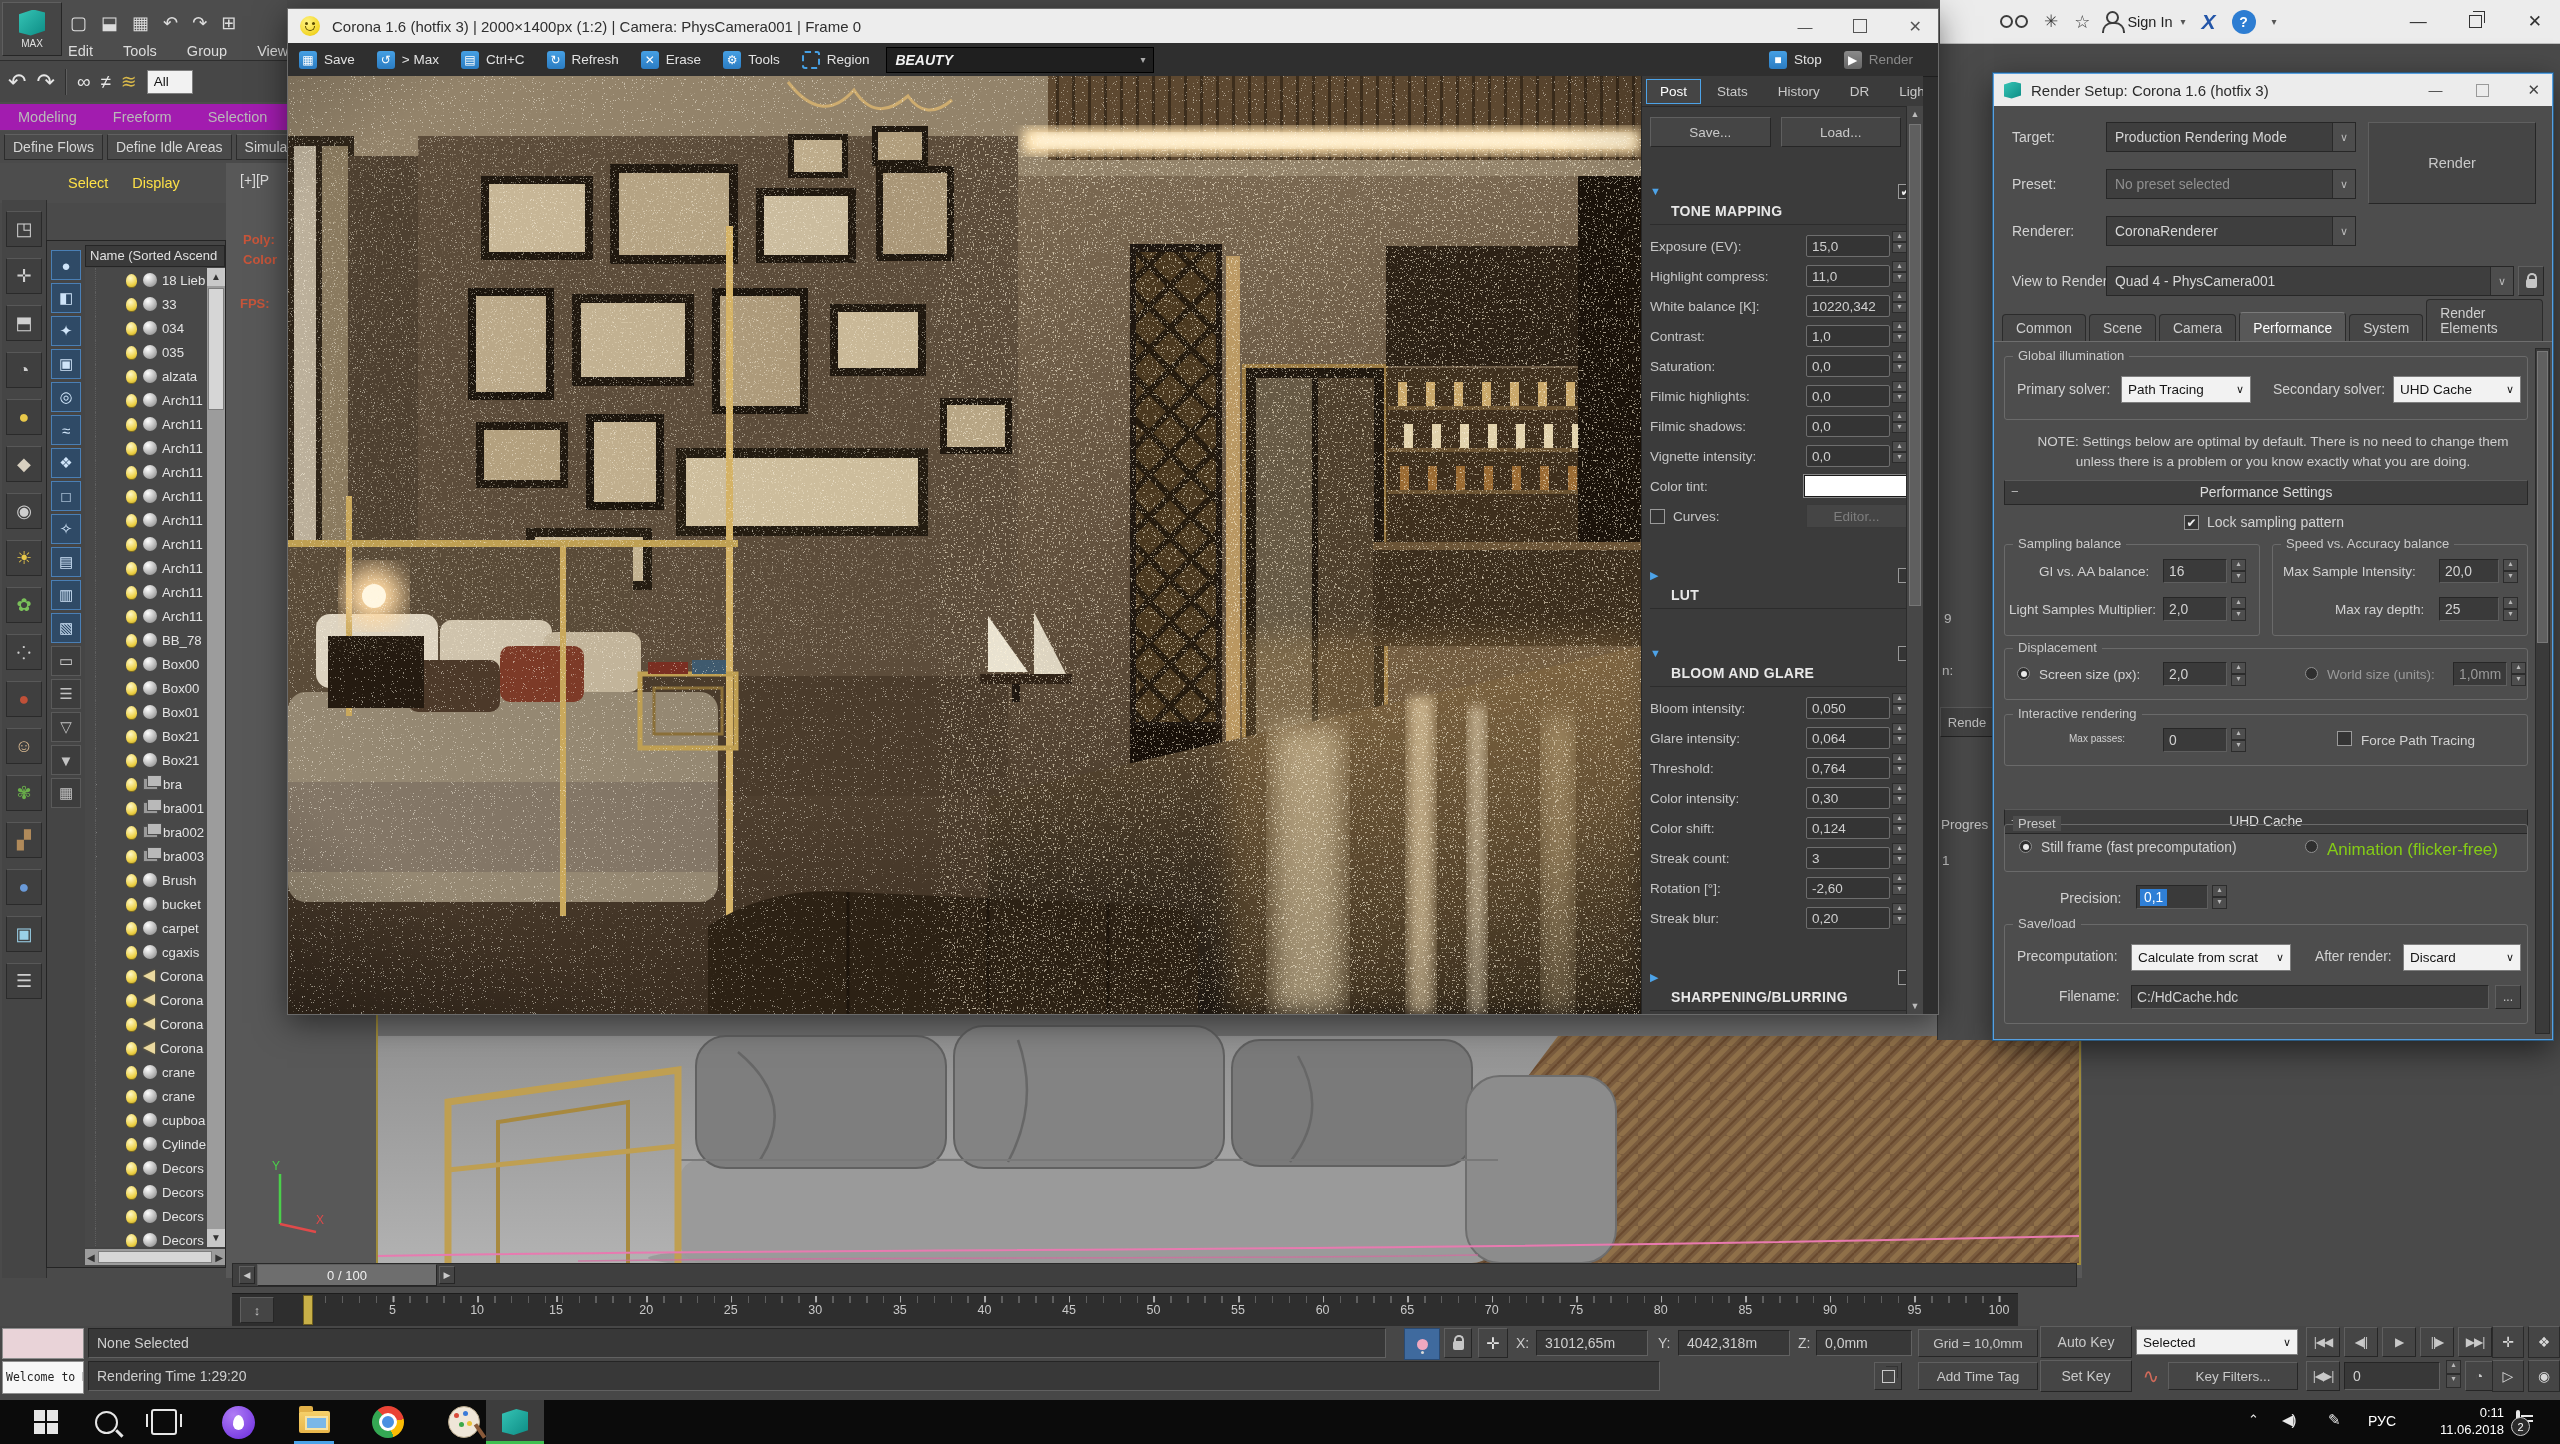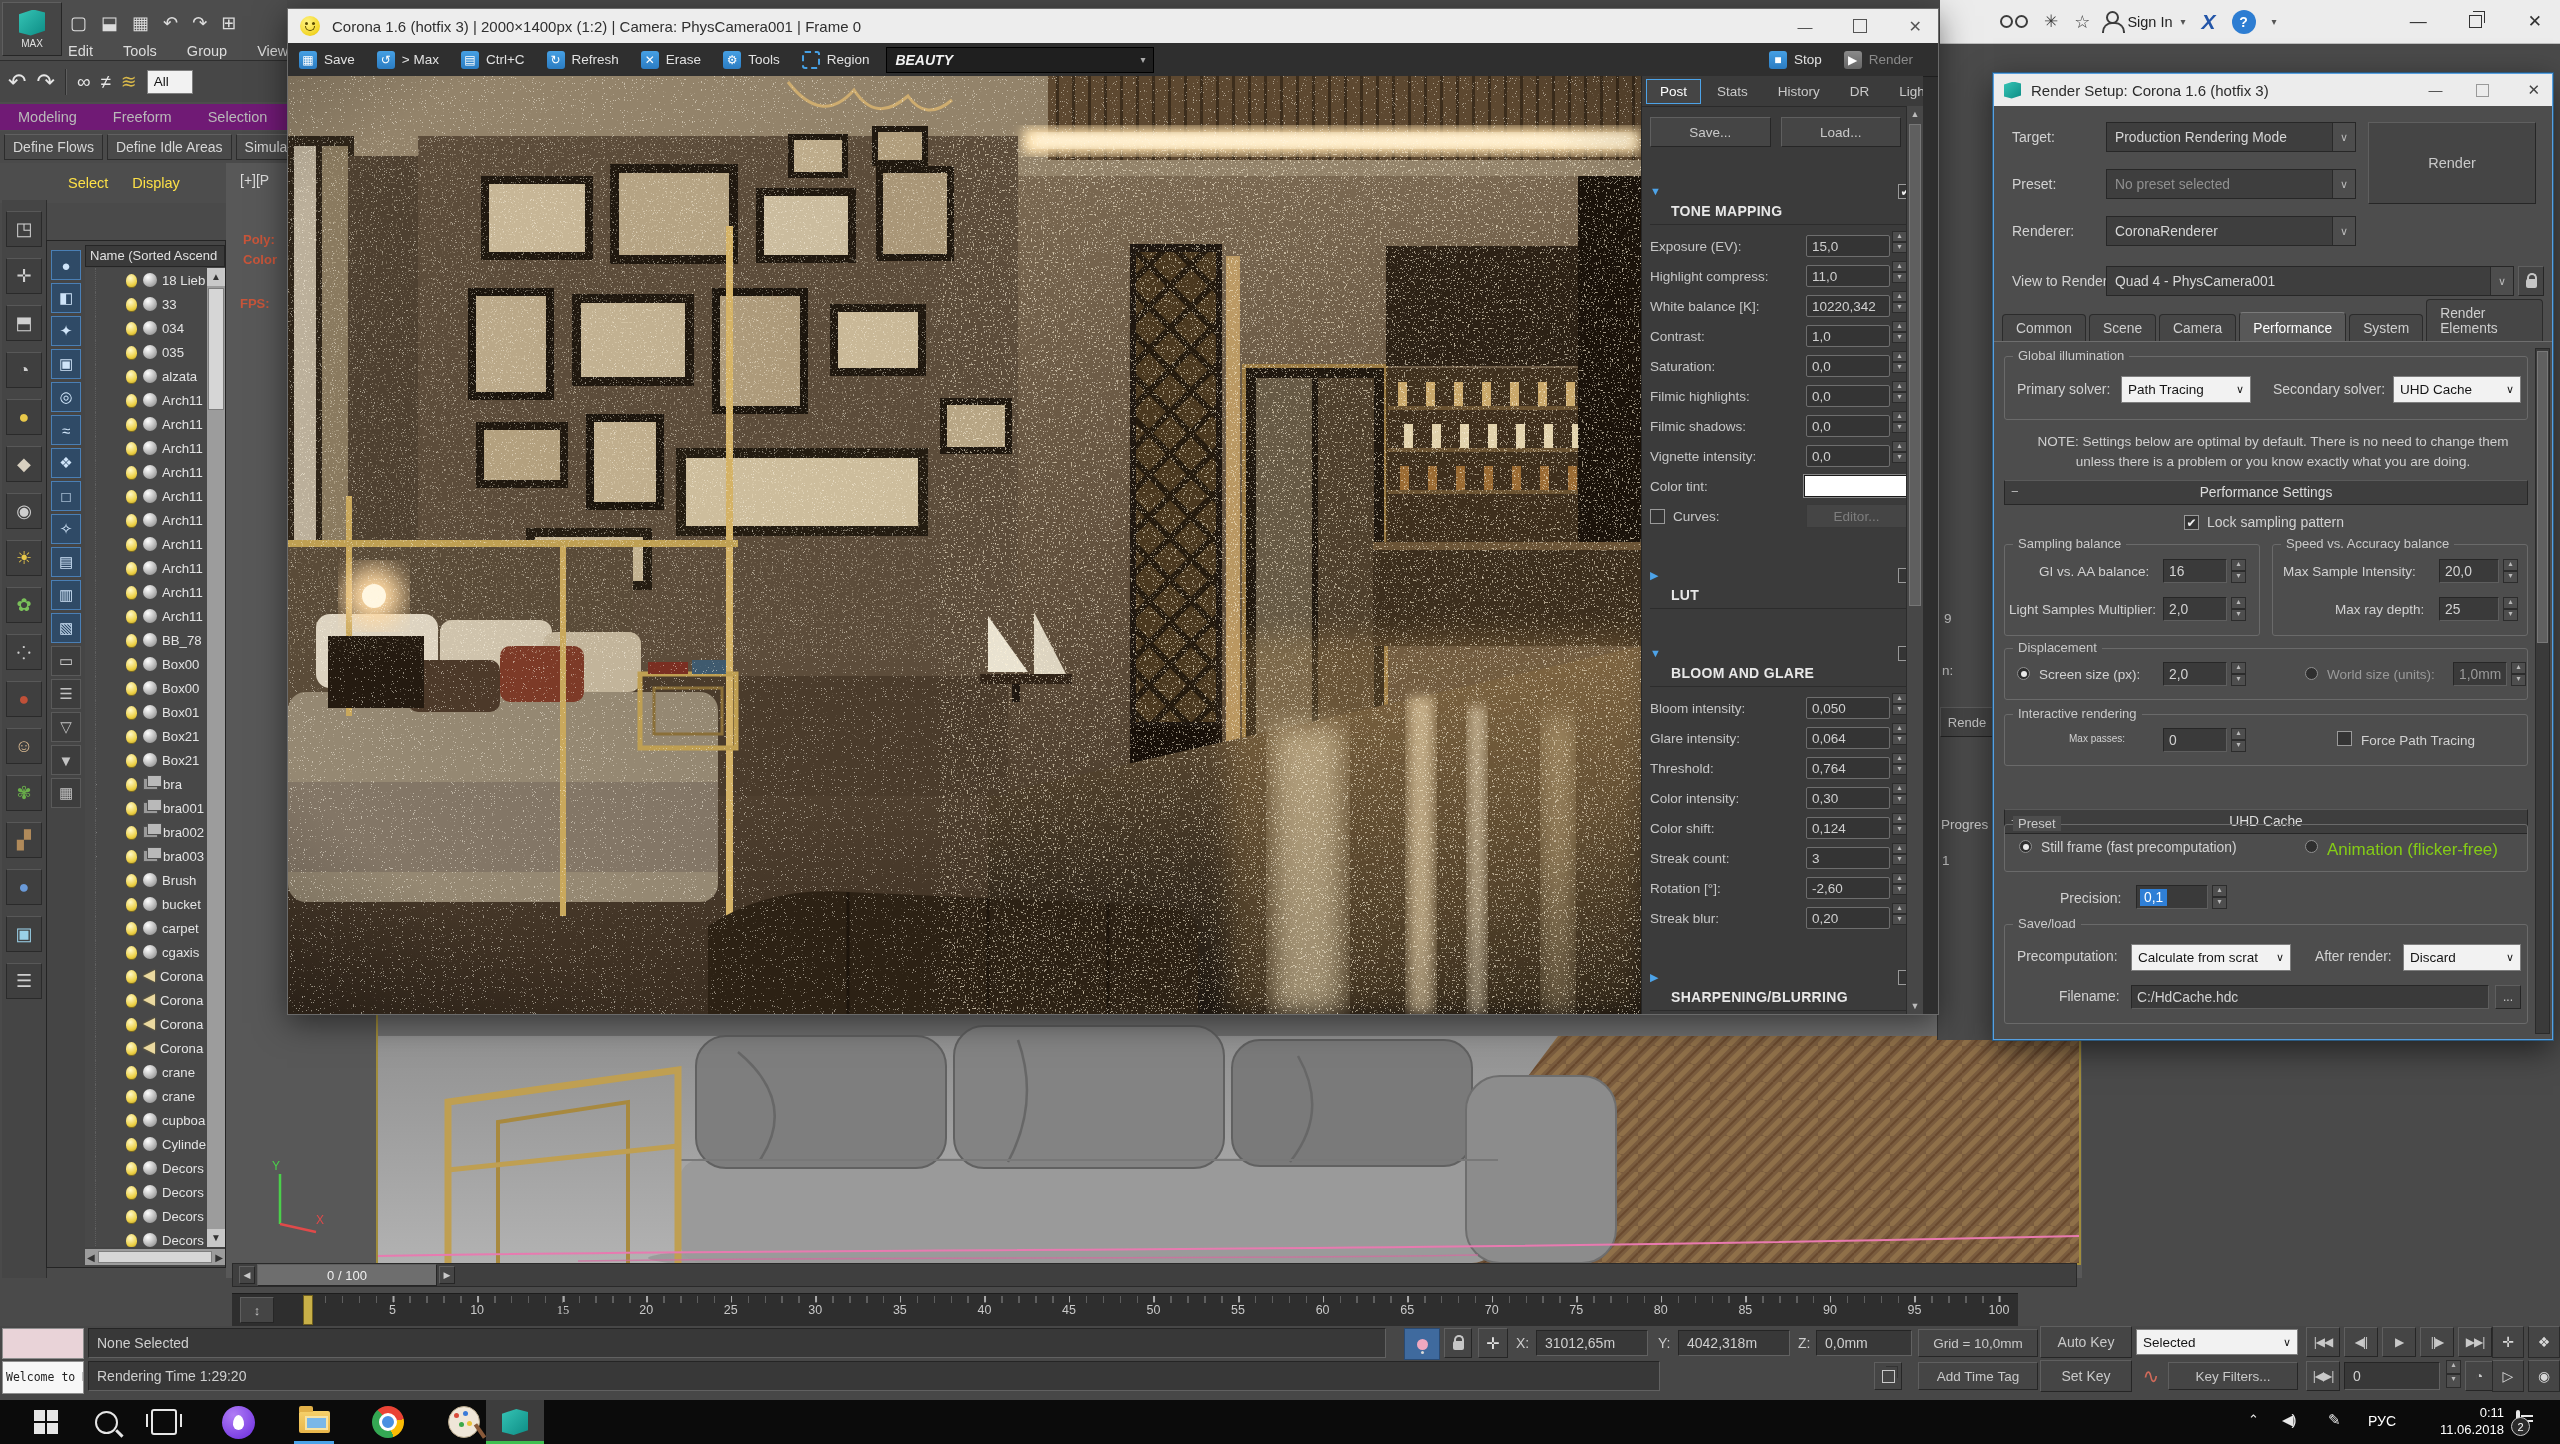--- a/index.html
+++ b/index.html
@@ -164,21 +164,21 @@
       <span style="font-size:22px;color:#e6e6e6;">↷</span>
       <span style="width:1px;height:26px;background:#2e2e2e;border-right:1px solid #5e5e5e;"></span>
       <span style="font-size:19px;color:#e6e6e6;">∞</span>
       <span style="font-size:19px;color:#e6e6e6;">≠</span>
       <span style="font-size:19px;color:#d8b84a;">≋</span>
       <span class="white-dd" style="width:46px;height:24px;">
         <span>All</span>
       </span>
     </div>
 
-    <div id="ribbontabs" class="abs flex" style="left:0;top:104px;width:287px;height:26px;background:#701a75;overflow:hidden;">
+    <div id="ribbontabs" class="abs flex" style="left:0;top:104px;width:287px;height:26px;background:#a21caf;overflow:hidden;">
         <span class="rtab">Modeling</span>
         <span class="rtab">Freeform</span>
         <span class="rtab">Selection</span>
       </div>
     <div id="ribbonbtns" class="abs flex" style="left:0;top:131px;width:287px;height:32px;background:#4a4a4a;overflow:hidden;padding-left:4px;">
         <span class="rbtn">Define Flows</span>
         <span class="rbtn">Define Idle Areas</span>
         <span class="rbtn">Simulate</span>
       </div>
   </div>
@@ -506,21 +506,21 @@
     <div class="abs btn" style="left:206px;top:2px;width:16px;height:18px;font-size:9px;">▶</div>
   </div>
 
   <div class="abs" style="left:232px;top:1293px;width:1786px;height:33px;background:#2e2e2e;border-top:1px solid #1d1d1d;z-index:2;">
     <div class="abs btn" style="left:8px;top:3px;width:34px;height:26px;font-size:13px;">↕</div>
     <div class="abs" style="left:76px;top:2px;width:1691px;height:7px;background:repeating-linear-gradient(90deg,#5e5e5e 0 1.5px,transparent 1.5px 16.91px);"></div>
     <div id="ruler" class="abs" style="left:76px;top:0;width:1691px;height:33px;">
         <div class="tick" style="left: 0px;">0</div>
         <div class="tick" style="left: 84.55px;">5</div>
         <div class="tick" style="left: 169.1px;">10</div>
-        <div class="tick" style="left: 255px; font-family: Liberation Serif, serif;">15</div>
+        <div class="tick" style="left: 248px;">15</div>
         <div class="tick" style="left: 338.2px;">20</div>
         <div class="tick" style="left: 422.75px;">25</div>
         <div class="tick" style="left: 507.3px;">30</div>
         <div class="tick" style="left: 591.85px;">35</div>
         <div class="tick" style="left: 676.4px;">40</div>
         <div class="tick" style="left: 760.95px;">45</div>
         <div class="tick" style="left: 845.5px;">50</div>
         <div class="tick" style="left: 930.05px;">55</div>
         <div class="tick" style="left: 1014.6px;">60</div>
         <div class="tick" style="left: 1099.15px;">65</div>

